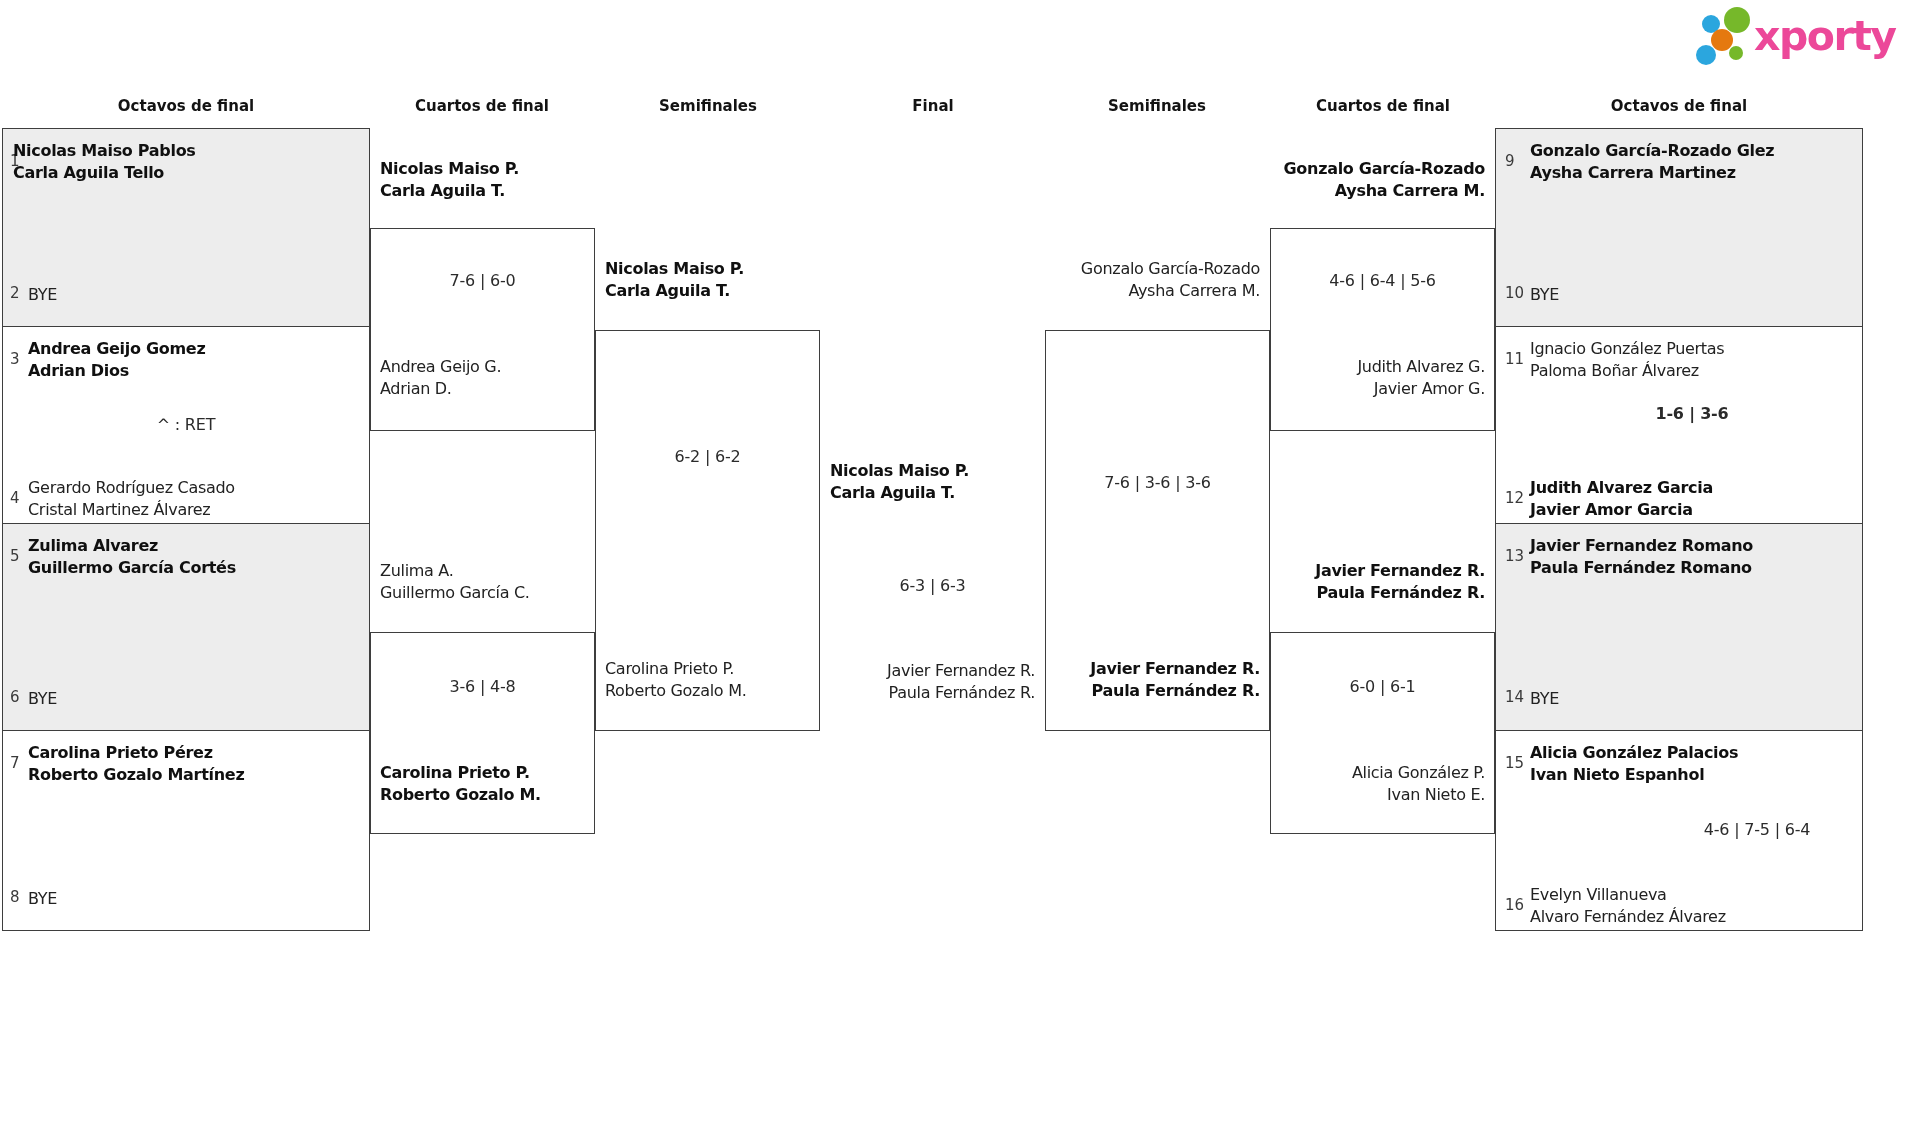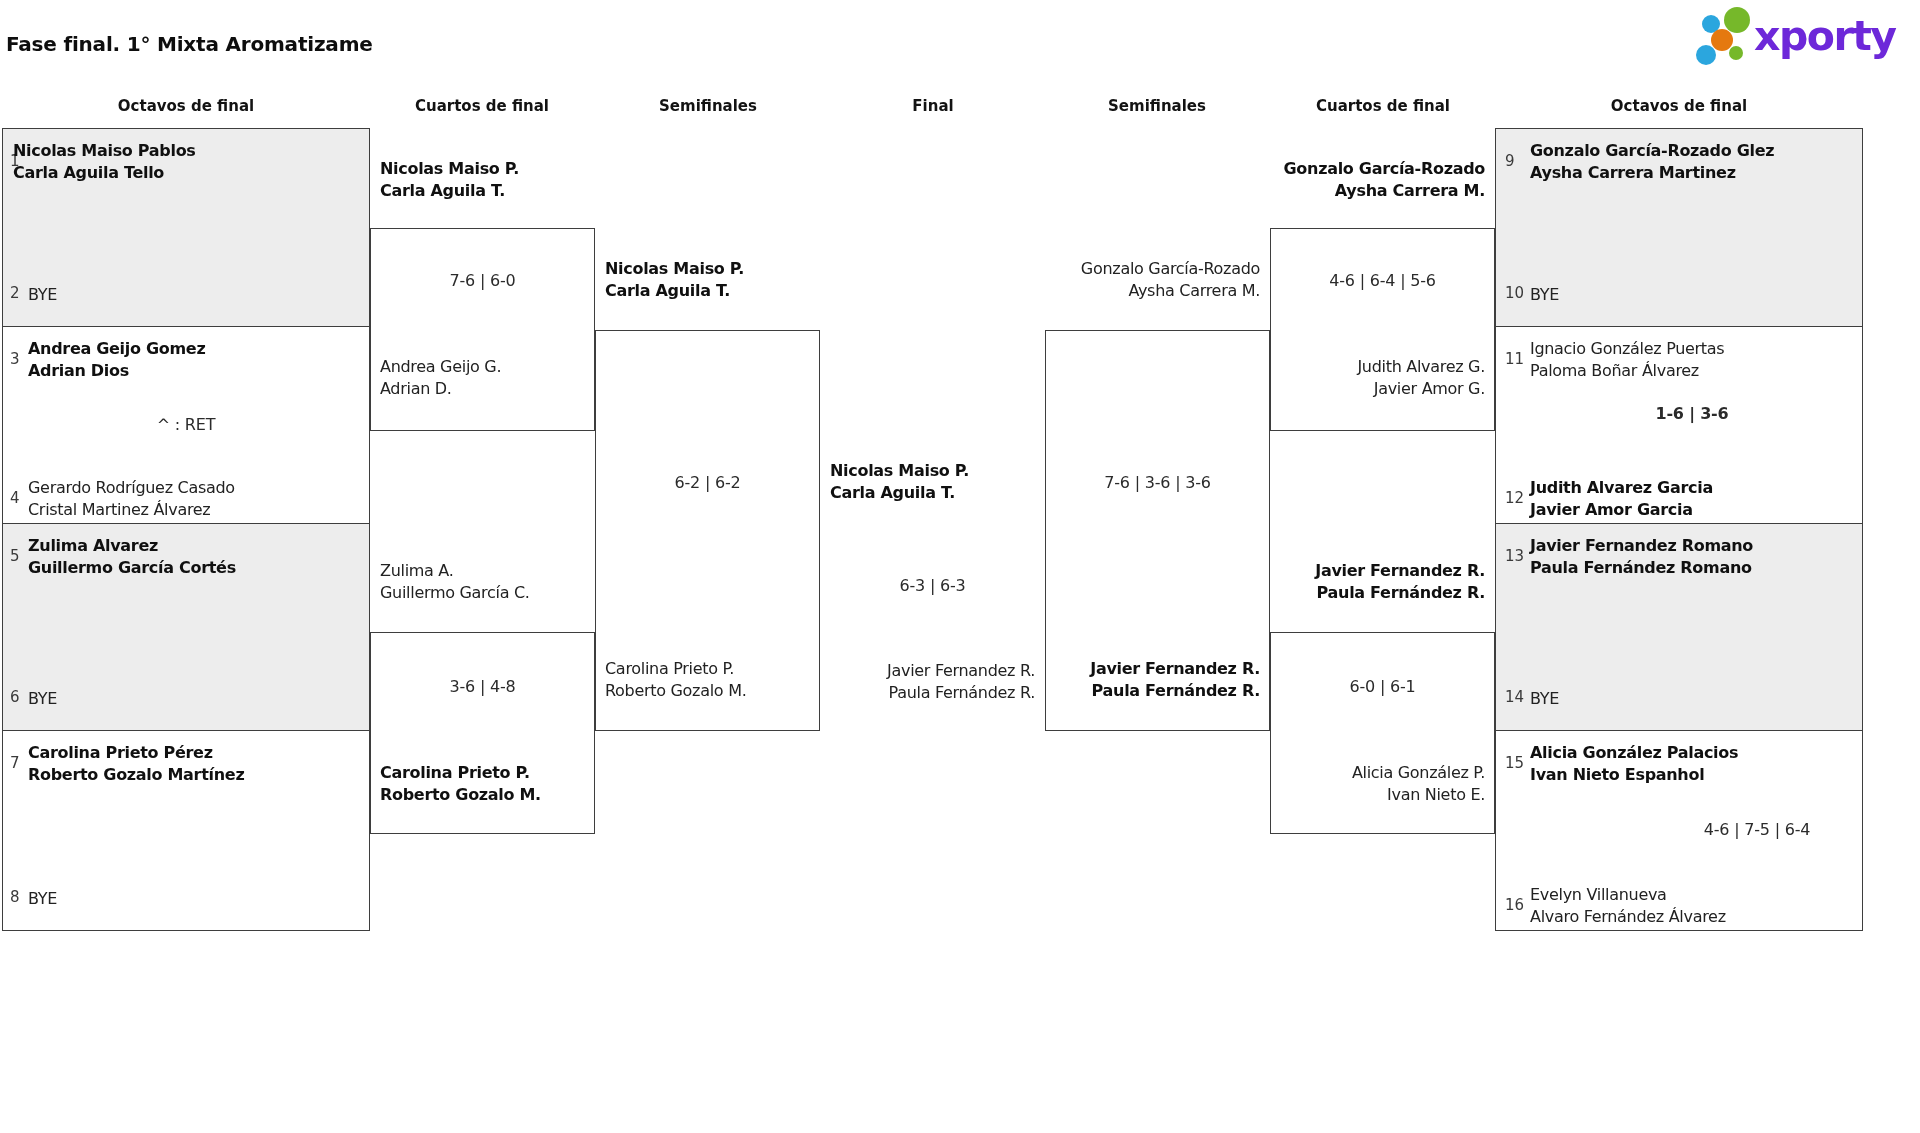--- a/index.html
+++ b/index.html
@@ -19,24 +19,23 @@
          color:#2b2b2b;text-align:center;white-space:nowrap;}
   .seednum{position:absolute;font-size:15px;line-height:18px;color:#3a3a3a;white-space:nowrap;}
   .logo-word{position:absolute;left:1754px;top:14px;font-size:41px;line-height:44px;
              font-weight:700;letter-spacing:-1.5px;white-space:nowrap;}
   .dot{position:absolute;border-radius:50%;}
 </style>
 </head>
 <body>
 
 <div class="stage">
-  <div class="title-line" style="top:31px">Fase final. 1° Mixta Aromatizame</div>
 
   <div>
-    <span class="logo-word" style="color: #6d28d9;">xporty</span>
+    <span class="logo-word" style="color: #ec4899;">xporty</span>
   </div>
 
   <div id="bracket-layer">
       <div class="colhead" style="left: 36px;">Octavos de final</div>
       <div class="colhead" style="left: 332px;">Cuartos de final</div>
       <div class="colhead" style="left: 558px;">Semifinales</div>
       <div class="colhead" style="left: 783px;">Final</div>
       <div class="colhead" style="left: 1007px;">Semifinales</div>
       <div class="colhead" style="left: 1233px;">Cuartos de final</div>
       <div class="colhead" style="left: 1529px;">Octavos de final</div>
@@ -140,21 +139,21 @@
       <div class="score" style="left: 370px; top: 677px; width: 225px;">3-6 | 4-8</div>
       <div class="lbl" style="left: 380px; top: 560px;">
         <div>Zulima A.</div>
         <div>Guillermo García C.</div>
       </div>
       <div class="lbl bold" style="left: 380px; top: 762px;">
         <div>Carolina Prieto P.</div>
         <div>Roberto Gozalo M.</div>
       </div>
       <div class="box" style="left: 595px; top: 330px; width: 225px; height: 401px;"></div>
-      <div class="score" style="left: 595px; top: 473px; width: 225px;">6-2 | 6-2</div>
+      <div class="score" style="left: 595px; top: 447px; width: 225px;">6-2 | 6-2</div>
       <div class="lbl bold" style="left: 605px; top: 258px;">
         <div>Nicolas Maiso P.</div>
         <div>Carla Aguila T.</div>
       </div>
       <div class="lbl" style="left: 605px; top: 658px;">
         <div>Carolina Prieto P.</div>
         <div>Roberto Gozalo M.</div>
       </div>
       <div class="score" style="left: 820px; top: 576px; width: 225px;">6-3 | 6-3</div>
       <div class="lbl bold" style="left: 830px; top: 460px;">

